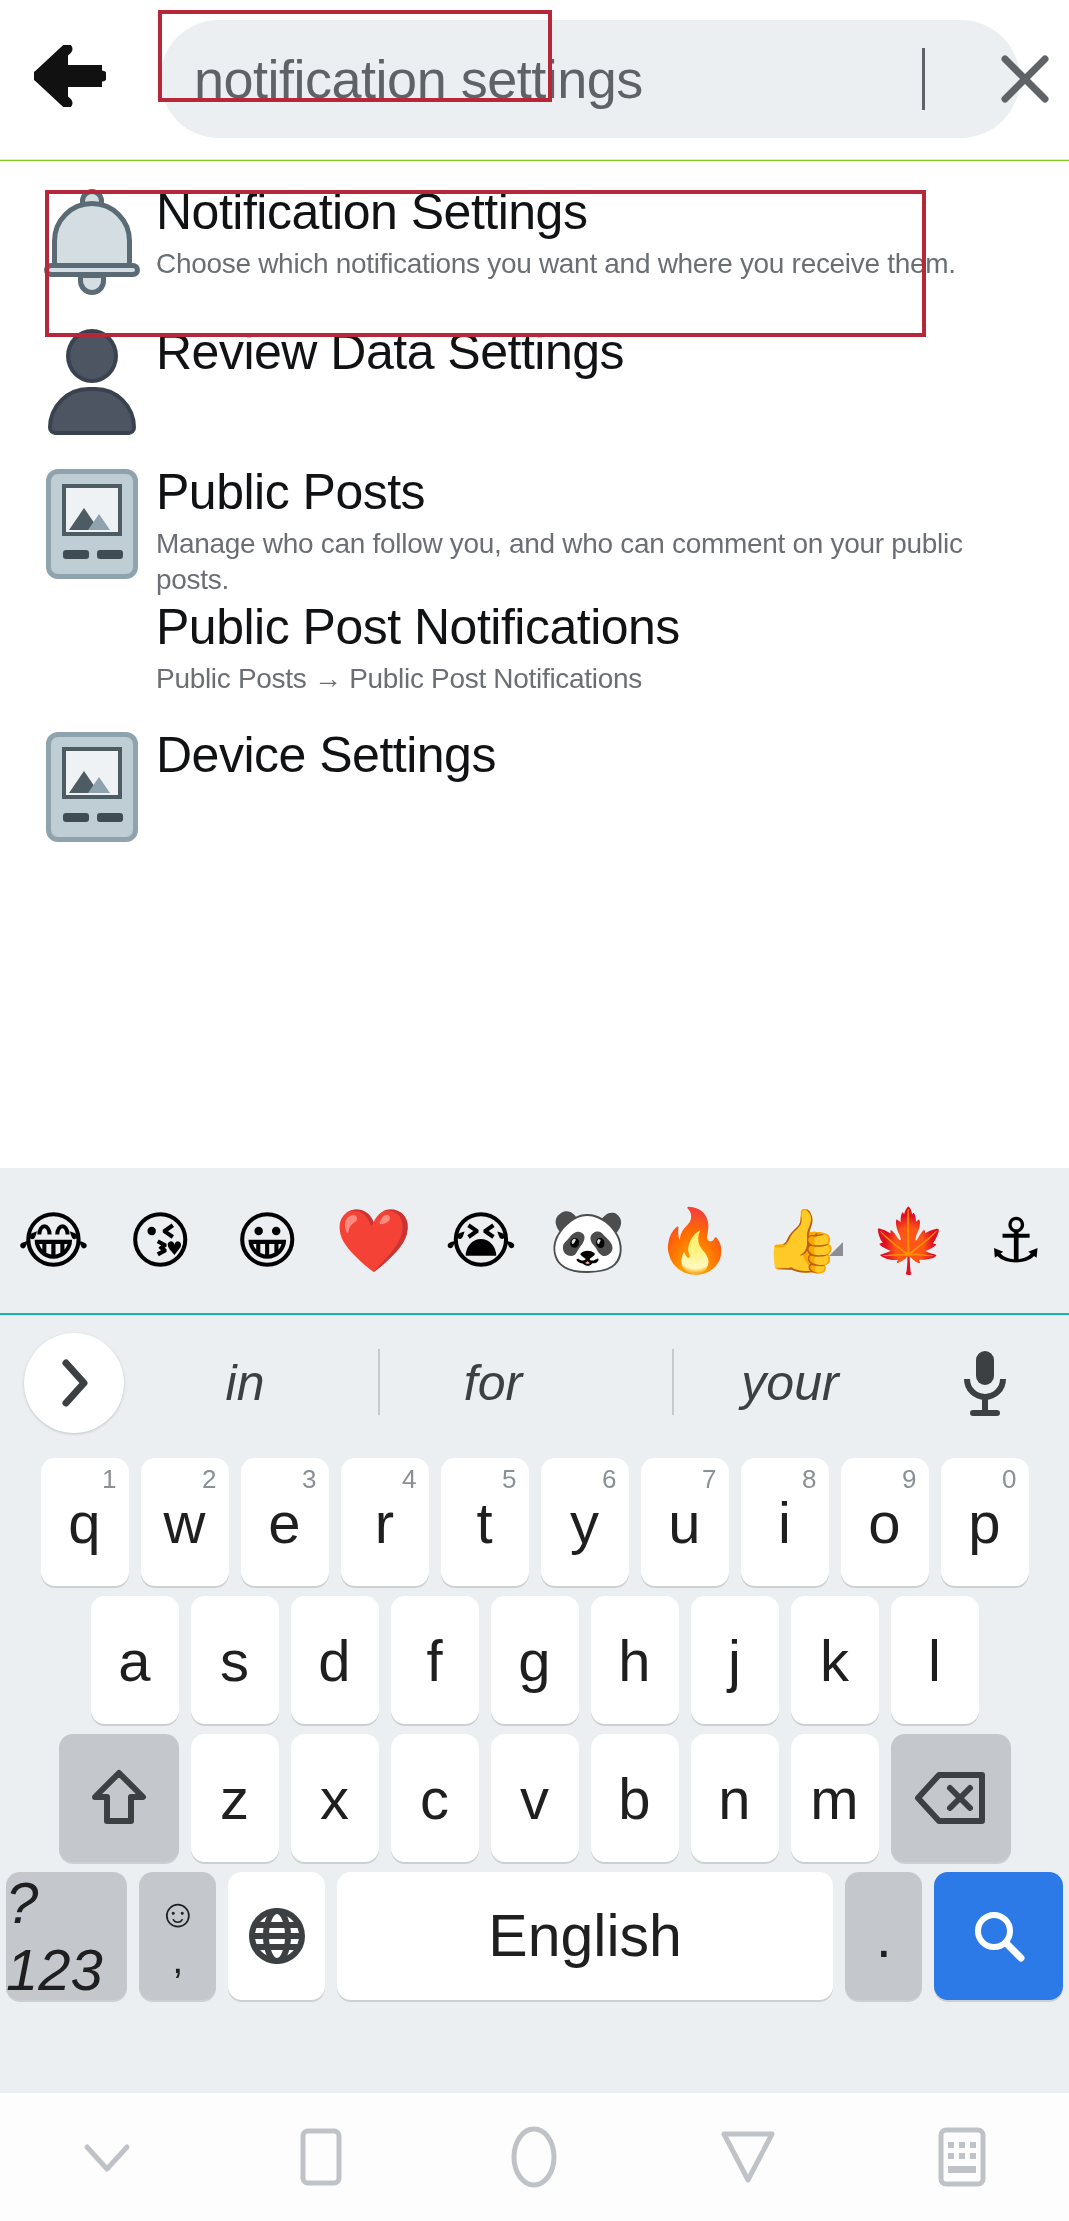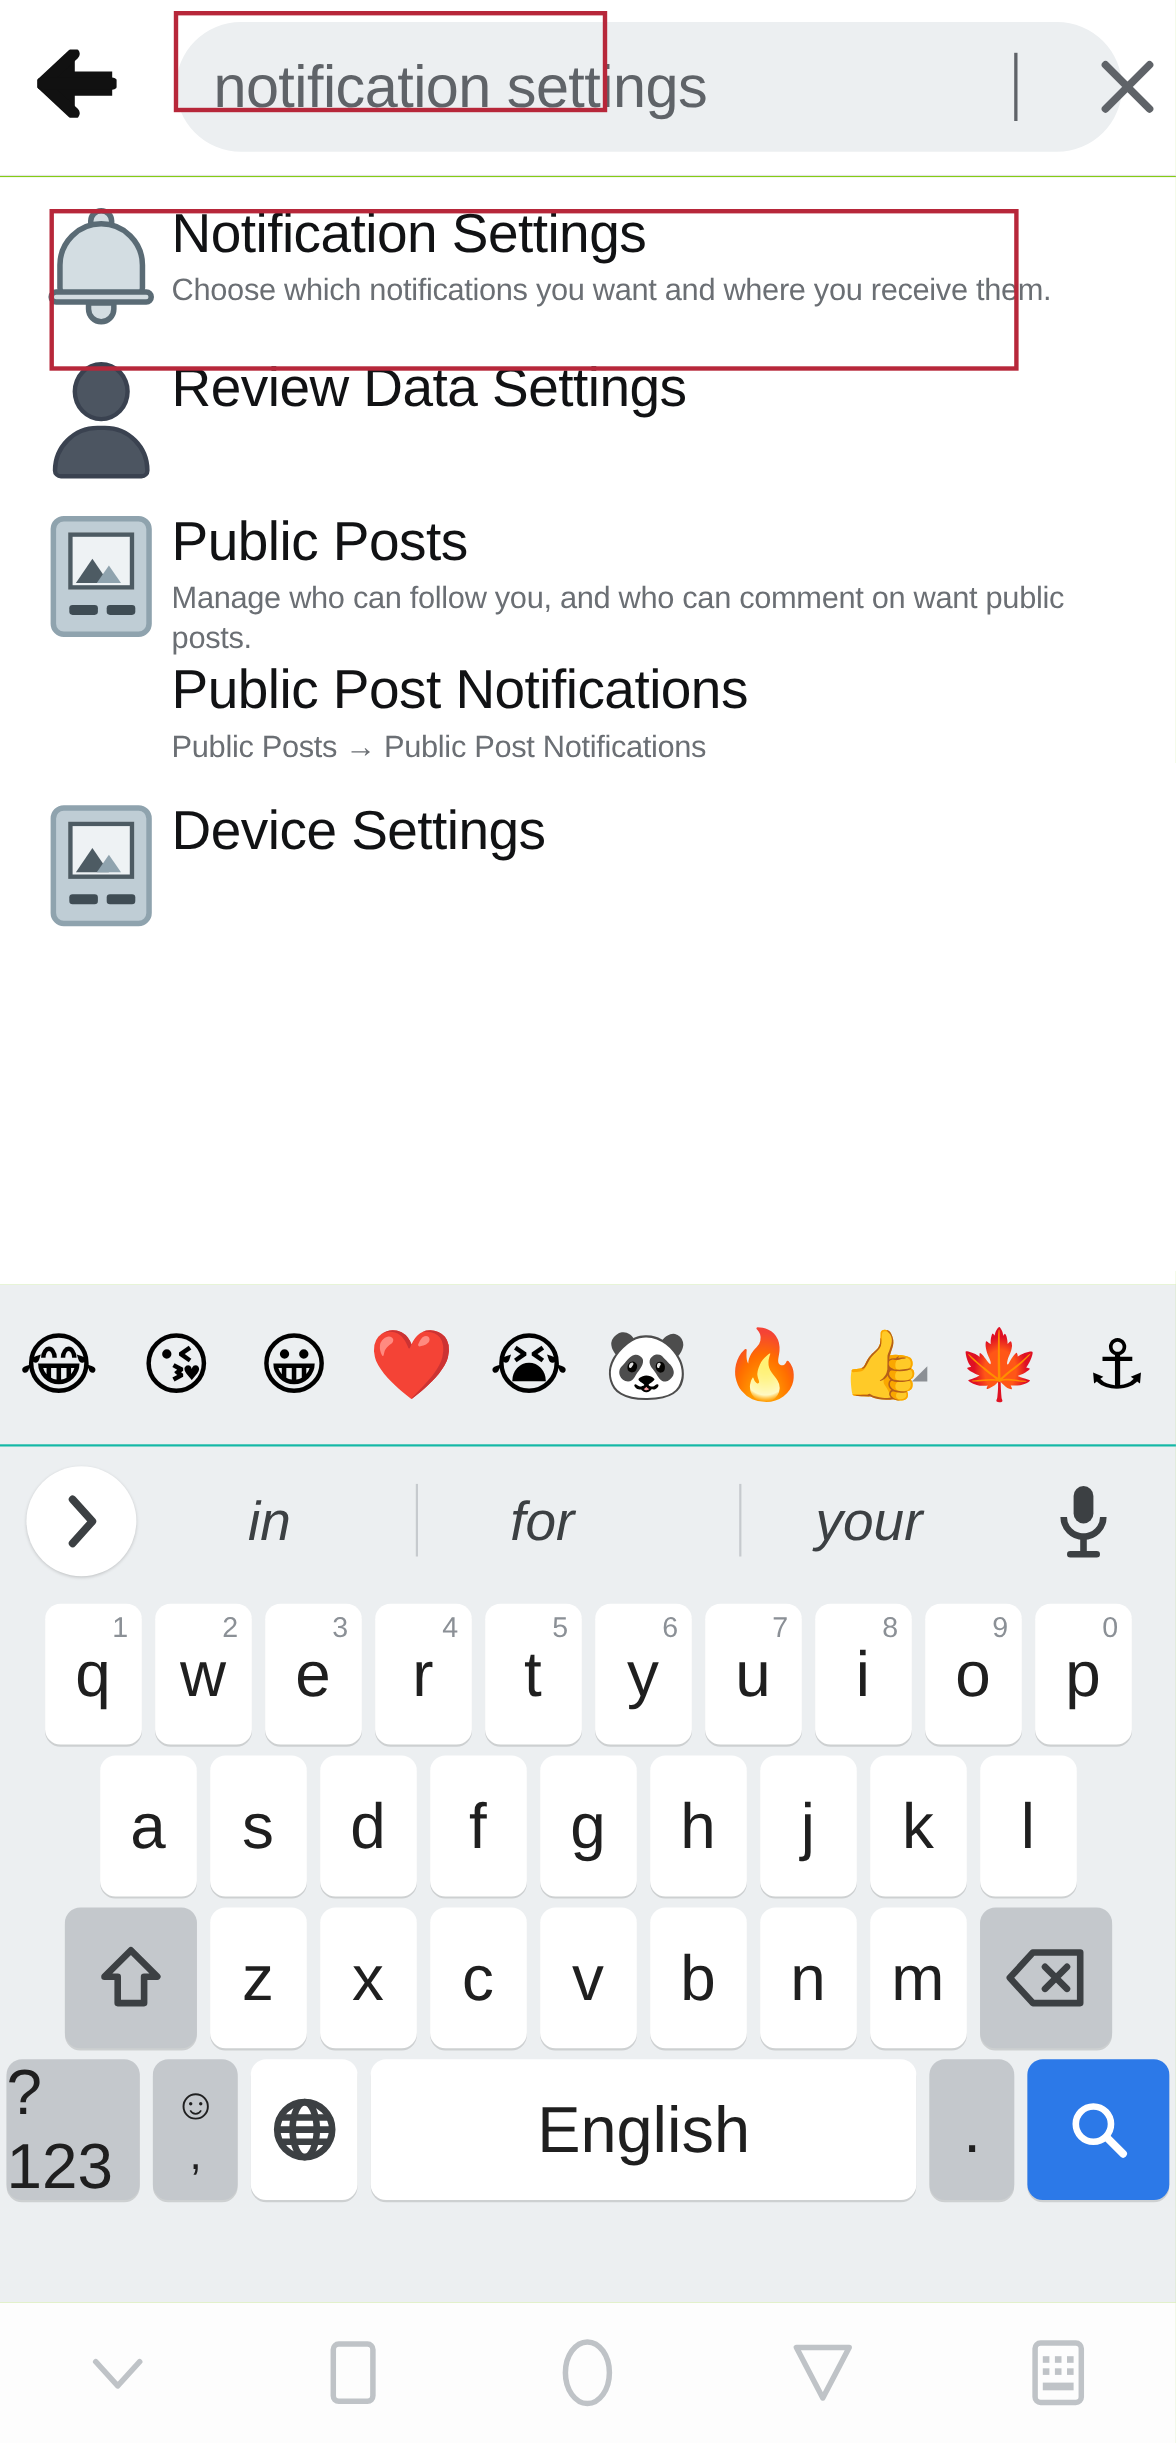--- a/index.html
+++ b/index.html
@@ -99,21 +99,21 @@
   .mic-btn { position:absolute; right:34px; top:18px; width:100px; height:100px;
              display:flex; align-items:center; justify-content:center; cursor:pointer; }
 
   .krow { display:flex; justify-content:center; align-items:center; margin-top:10px; }
   .key { background:#ffffff; border-radius:14px; box-shadow:0 2px 0 rgba(0,0,0,.13);
          display:flex; align-items:center; justify-content:center; position:relative;
          font-size:58px; color:#1f1f1f; cursor:pointer; width:88px; height:128px;
          margin:0 6px; }
   .key .num { position:absolute; top:6px; right:12px; font-size:26px; color:#8b9096; }
   .key.fn { background:#c4c8cc; box-shadow:0 2px 0 rgba(0,0,0,.13); }
-  .key.wide { width:120px; }
+  .key.wide { width:120px;font-style:italic; }
   .key.space { width:540px; font-size:59px; }
   .key.globe { width:105px; }
   .key.enter { background:#2c79e8; width:140px; }
   .key.narrow { width:84px; }
   .key-emoji-comma { flex-direction:column; }
   .key-emoji-comma .e1 { font-size:40px; line-height:1; }
   .key-emoji-comma .e2 { font-size:40px; line-height:1; margin-top:6px; }
 
   
   .navbar { position:absolute; left:0; top:2093px; width:1069px; height:128px;
@@ -184,21 +184,21 @@
           <div class="screen">
               <div class="mtn"></div>
               <div class="mtn2"></div>
             </div>
           <div class="d1"></div>
             <div class="d2"></div>
         </div>
       </div>
       <div class="result-body">
         <div class="result-title">Public Posts</div>
-        <div class="result-sub">Manage who can follow you, and who can comment on want public posts.</div>
+        <div class="result-sub">Manage who can follow you, and who can comment on your public posts.</div>
       </div>
     </div>
 
     <div class="result-row" style="">
       <div class="result-icon"></div>
       <div class="result-body">
         <div class="result-title">Public Post Notifications</div>
         <div class="result-sub">Public Posts → Public Post Notifications</div>
       </div>
     </div>

